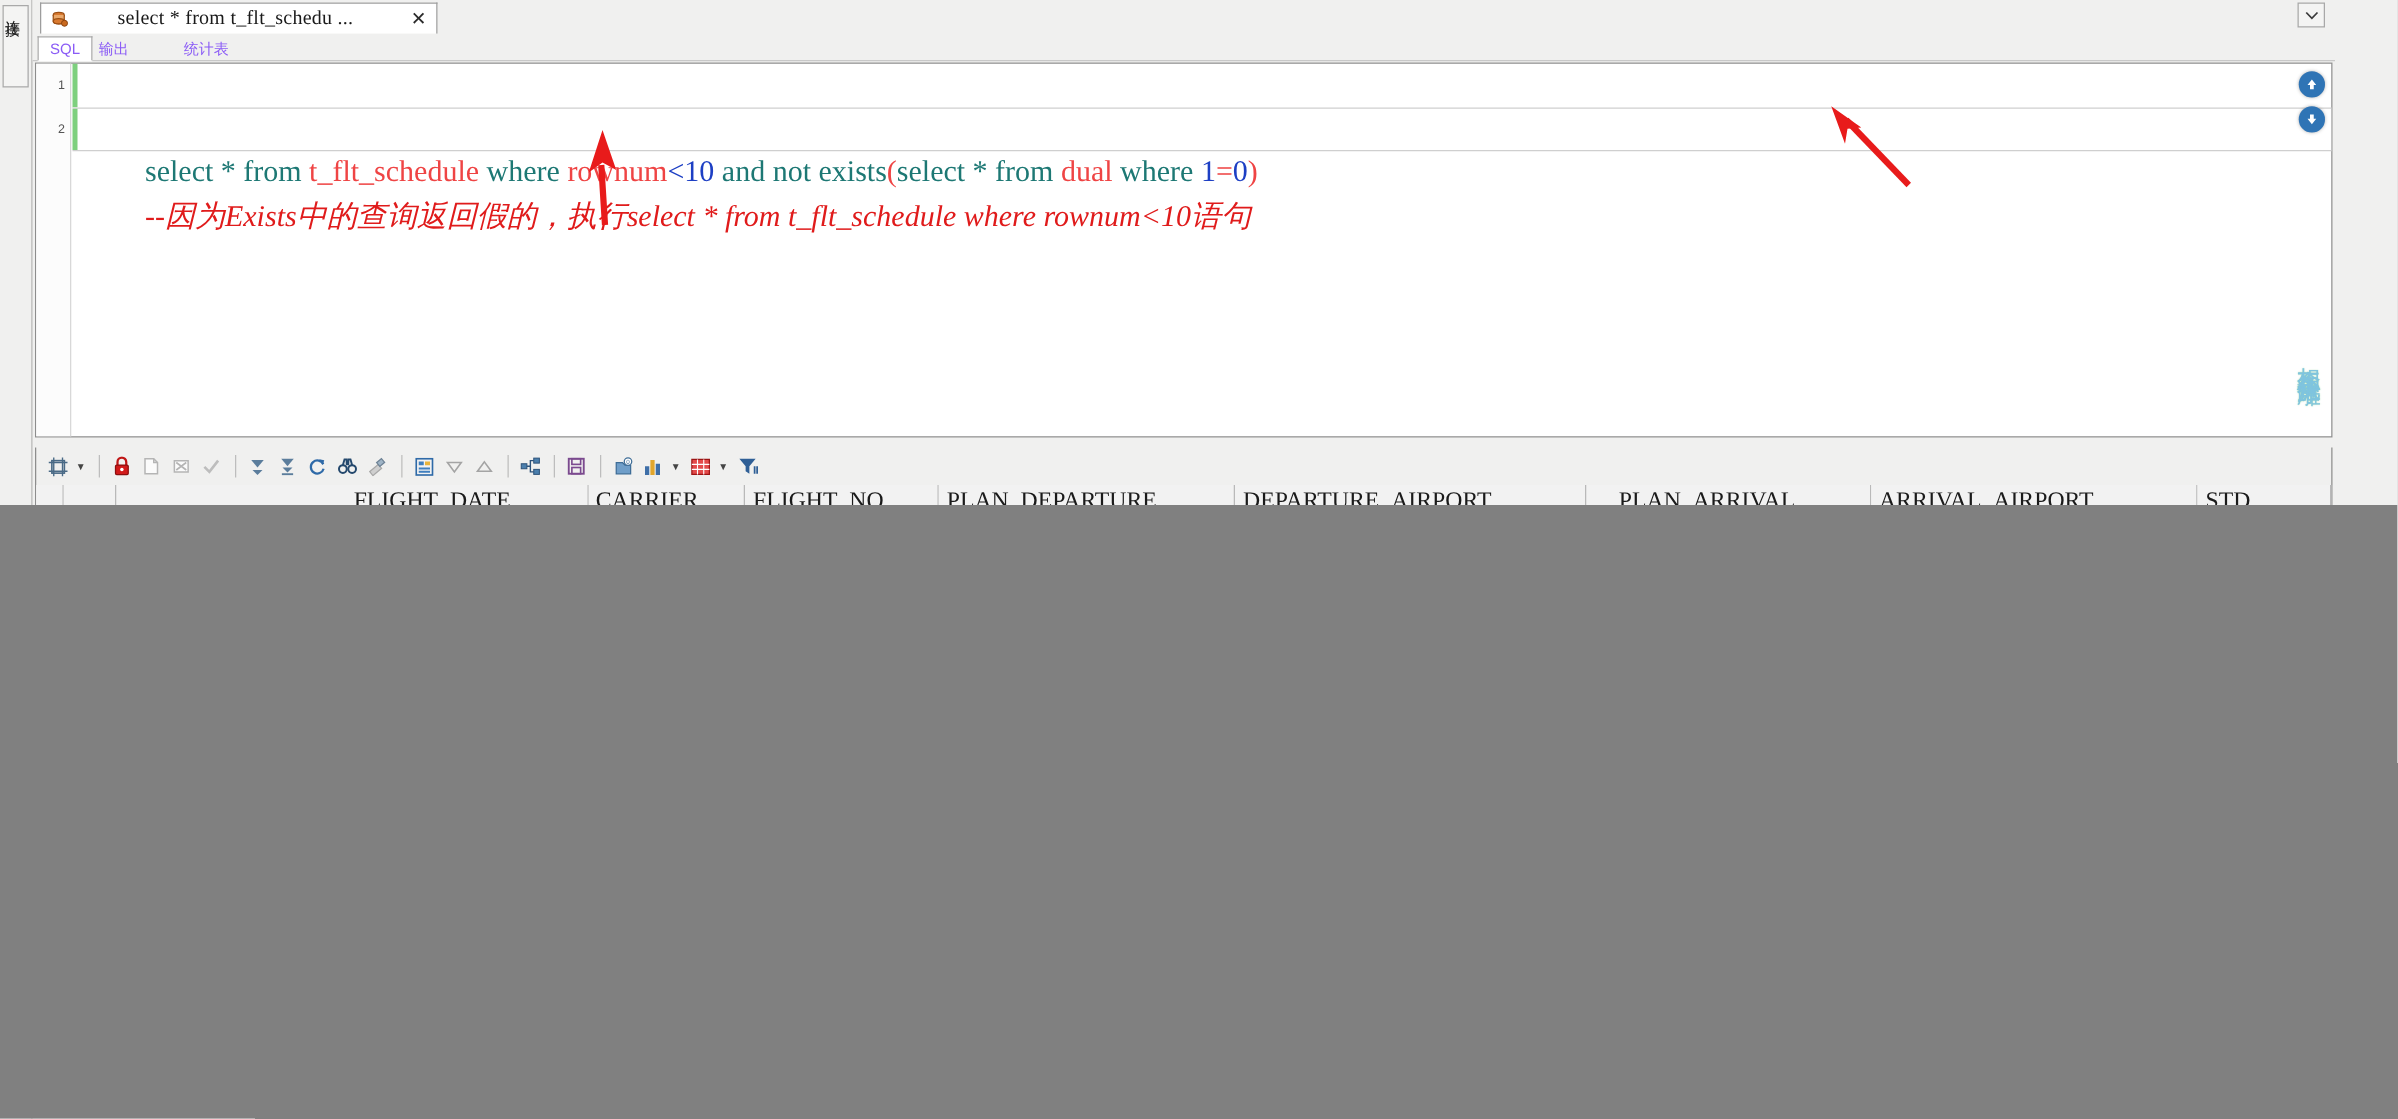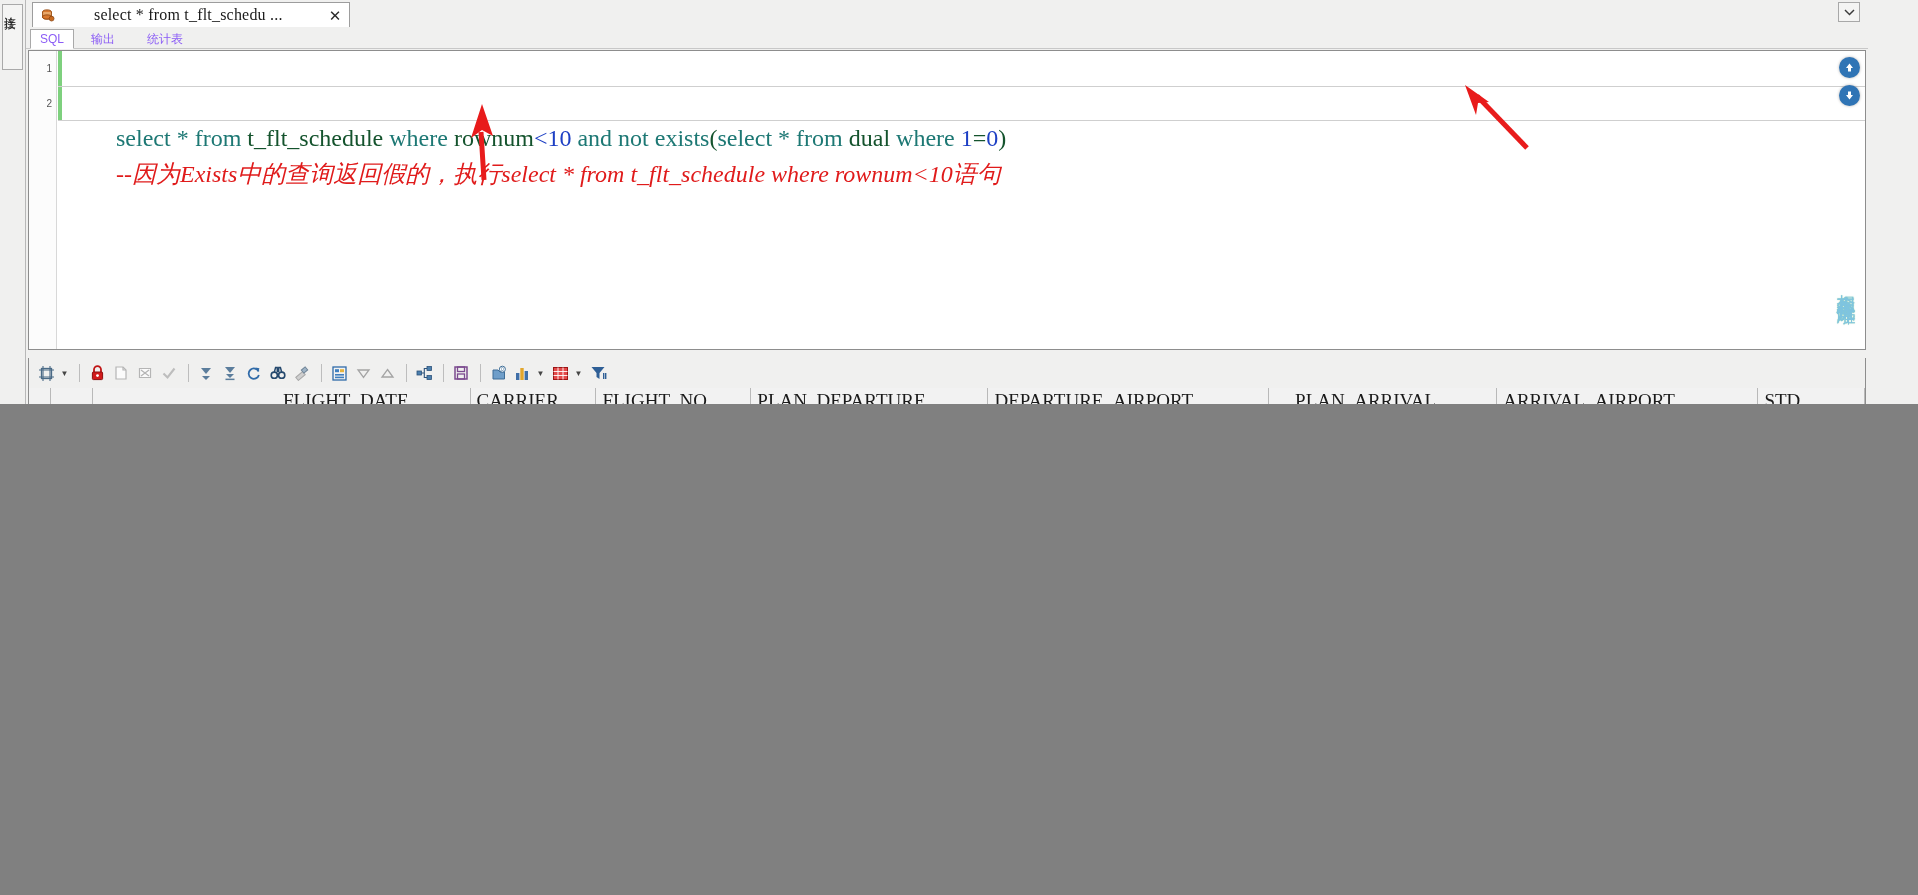--- a/index.html
+++ b/index.html
@@ -169,21 +169,21 @@
     border-bottom: 1px solid #cfcfcf;
     background: #ffffff;
   }
   .line-marker {
     position: absolute;
     left: 0; top: 0;
     width: 4px; height: 100%;
   }
   .kw   { color: #1d7874; }
   .num  { color: #1d3fc4; }
-  .plain{ color: #14532d; }
+  .plain{ color: #ef4444; }
   .cmt  { color: #e01b1b; font-style: italic; }
 
   
   .scroll-btn {
     position: absolute;
     right: 5px;
     width: 21px; height: 21px;
     border-radius: 50%;
     background: #2f74b5;
     box-shadow: 0 0 3px rgba(0,0,0,.3);
@@ -314,21 +314,21 @@
       <svg width="11" height="7" viewBox="0 0 11 7">
           <path d="M1 1 L5.5 5.6 L10 1" fill="none" stroke="#3b3b3b" stroke-width="1.4"></path>
         </svg>
     </div>
   </div>
 
   <div class="inner-tabs">
     <div class="inner-tab active" style="left:4px;">
         <span>SQL</span>
       </div>
-    <div class="inner-tab" style="left:56px;">
+    <div class="inner-tab" style="left:44px;">
         <span>输出</span>
       </div>
     <div class="inner-tab" style="left:112px;">
         <span>统计表</span>
       </div>
   </div>
 
   <div class="editor-wrap">
 
     <div class="gutter">

